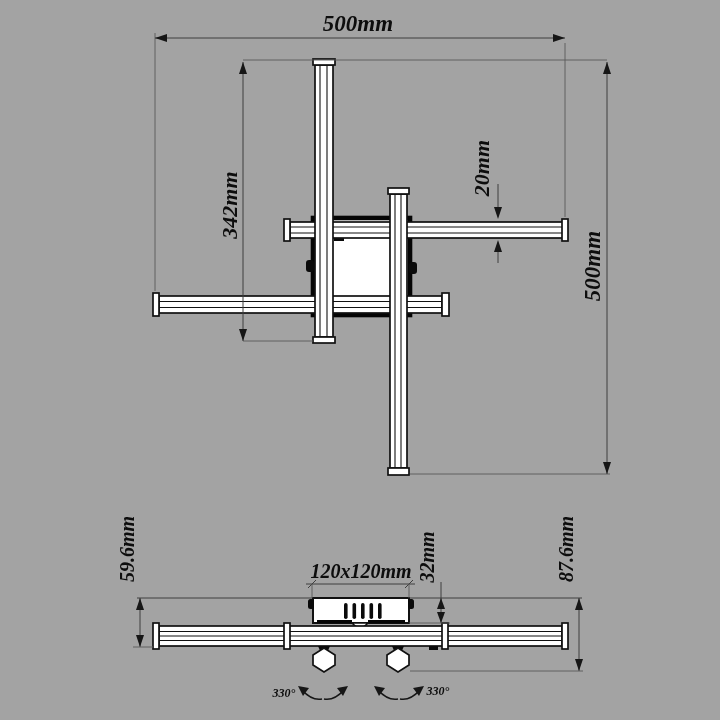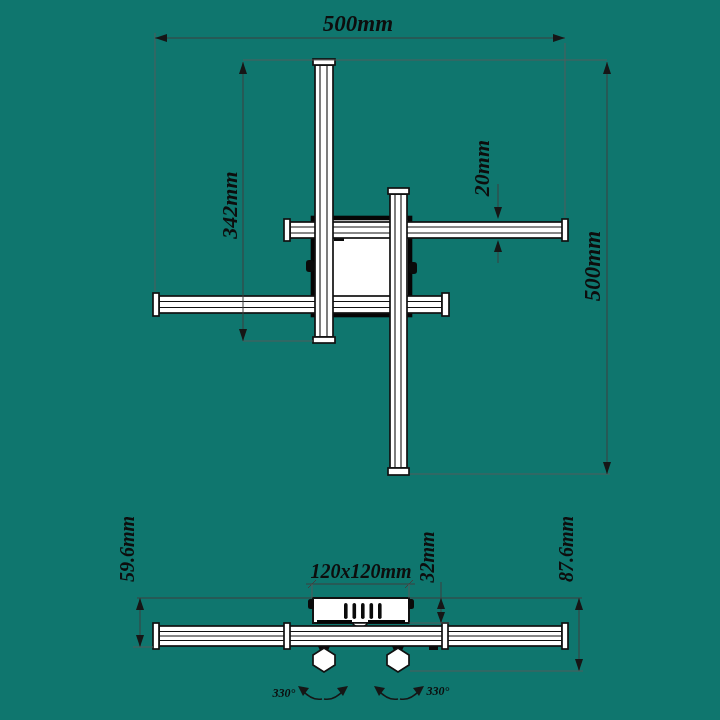--- a/index.html
+++ b/index.html
@@ -1,16 +1,16 @@
 <!DOCTYPE html>
 <html><head>
 <meta charset="utf-8">
 <style>
   html,body{margin:0;padding:0;background:#ffffff;}
-  .canvas{position:relative;width:720px;height:720px;background:#0f766e;overflow:hidden;
+  .canvas{position:relative;width:720px;height:720px;background:#a3a3a3;overflow:hidden;
           font-family:"Liberation Serif", serif;}
   svg{display:block}
   .part{stroke:#111111;stroke-width:1.7;fill:#ffffff;}
   .partline{stroke:#111111;stroke-width:1.1;fill:none;}
   .plate{stroke:#050505;stroke-width:4.6;fill:#ffffff;}
   .blackfill{fill:#0a0a0a;stroke:none;}
   .dim{stroke:#3f3f3f;stroke-width:1;fill:none;}
   .dimthin{stroke:#5a5a5a;stroke-width:0.9;fill:none;}
   .arrow{fill:#161616;stroke:none;}
   .dimtext{font-family:"Liberation Serif", serif;font-style:italic;font-weight:bold;

